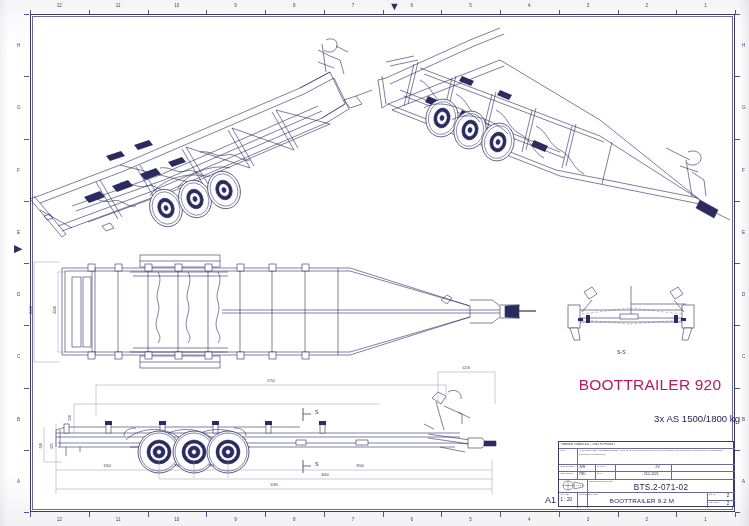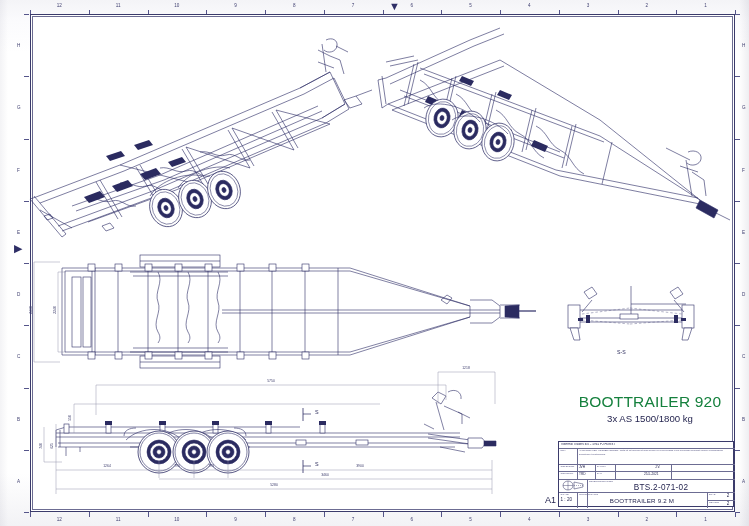--- a/index.html
+++ b/index.html
@@ -35,23 +35,23 @@
 
   
   .cmark{position:absolute;color:#2e2e66;}
   .cmark-top{left:389px;top:1px;font-size:11px;line-height:11px;}
   .cmark-left{left:14px;top:243px;font-size:11px;line-height:11px;}
 
   
   svg.dwg{position:absolute;left:0;top:0;width:749px;height:526px;overflow:visible;}
 
   
-  .big-title{position:absolute;left:560px;top:393px;width:180px;text-align:center;
-      font-size:15.5px;color:#15803d;letter-spacing:0.2px;font-family:"Liberation Sans",sans-serif;}
-  .sub-title{position:absolute;left:560px;top:413px;width:180px;text-align:center;
+  .big-title{position:absolute;left:560px;top:376px;width:180px;text-align:center;
+      font-size:15.5px;color:#be185d;letter-spacing:0.2px;font-family:"Liberation Sans",sans-serif;}
+  .sub-title{position:absolute;left:560px;top:413px;width:180px;text-align:right;
       font-size:9.6px;color:#262650;font-family:"Liberation Sans",sans-serif;}
 
   
   .tblock{position:absolute;left:558px;top:441px;width:176px;height:66px;
       border:0.8px solid #3b3b6b;box-sizing:border-box;background:#fff;font-size:2.9px;color:#2c2c5c;}
   .tb-cell{position:absolute;box-sizing:border-box;overflow:hidden;padding:0.5px 1px;line-height:1.25;}
   .vline{position:absolute;width:0.6px;background:#6c6c92;}
   .hline{position:absolute;height:0.6px;background:#6c6c92;}
   .lbl{font-size:2.5px;color:#5a5a86;}
   .val{font-size:3.2px;color:#22224e;}

